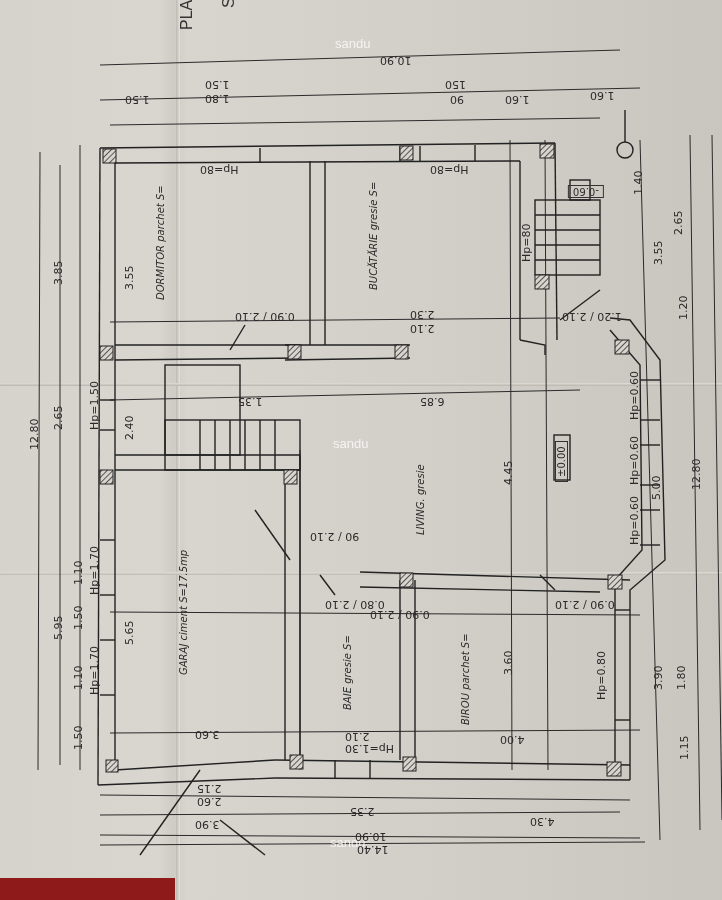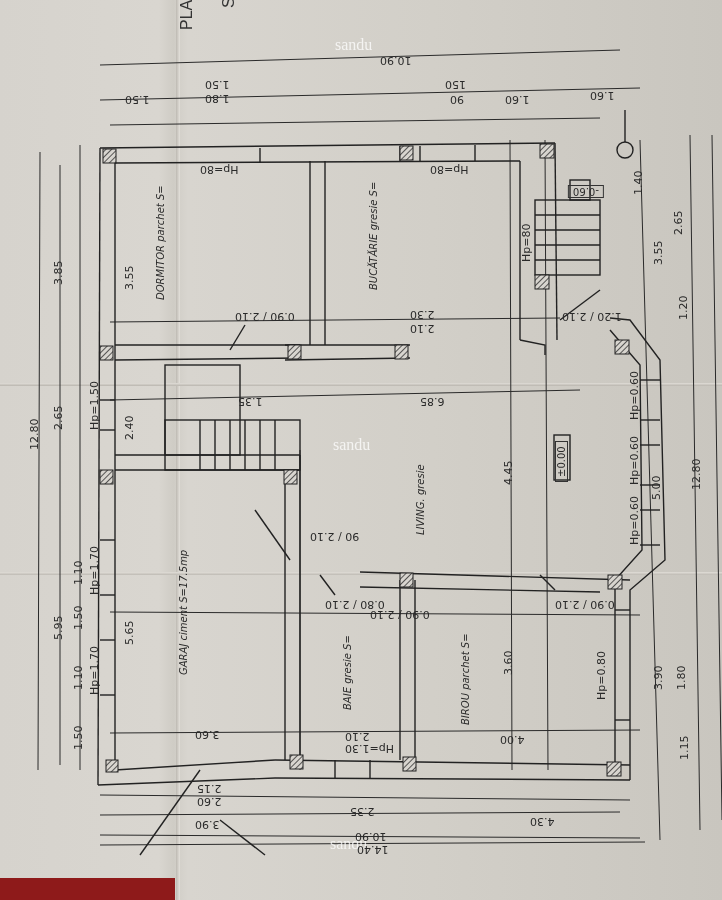--- a/index.html
+++ b/index.html
@@ -8,21 +8,21 @@
     background: linear-gradient(90deg, #d6d3cd 0%, #d9d6d0 22%, #cfccc5 24%, #d8d5cf 26%, #d2cfc8 60%, #c9c6bf 100%); }
   .fold-v { position:absolute; left:176px; top:0; width:4px; height:900px; background:linear-gradient(90deg,#bdb9b2,#e4e1db); }
   .fold-h { position:absolute; left:0; top:383px; width:722px; height:3px; background:linear-gradient(180deg,#e1ded8,#b9b5ae); }
   .fold-h2 { position:absolute; left:0; top:572px; width:722px; height:3px; background:linear-gradient(180deg,#e1ded8,#bebab3); }
   .red-cloth { position:absolute; left:0; top:878px; width:175px; height:22px; background:#8e1a1a; }
   svg.plan { position:absolute; left:0; top:0; }
   .lbl { position:absolute; font-family:"DejaVu Sans", sans-serif; color:#2a2a2a; white-space:nowrap; font-size:11px; }
   .rot-ccw { transform:rotate(-90deg); transform-origin:left top; }
   .rot-180 { transform:rotate(180deg); }
   .room { font-style:italic; font-size:10px; }
-  .wm { position:absolute; color:rgba(255,255,255,0.75); font-size:16px; font-family:Liberation Serif, serif; }
+  .wm { position:absolute; color:rgba(255,255,255,0.75); font-size:13px; font-family:Liberation Sans, sans-serif; }
   .title { position:absolute; font-size:16px; color:#333; }
   .level-box { border:1px solid #333; padding:0 4px; font-size:10px; }
 </style>
 </head>
 <body>
 
 <div class="paper"></div>
 <div class="fold-v"></div>
 <div class="fold-h"></div>
 <div class="fold-h2"></div>

